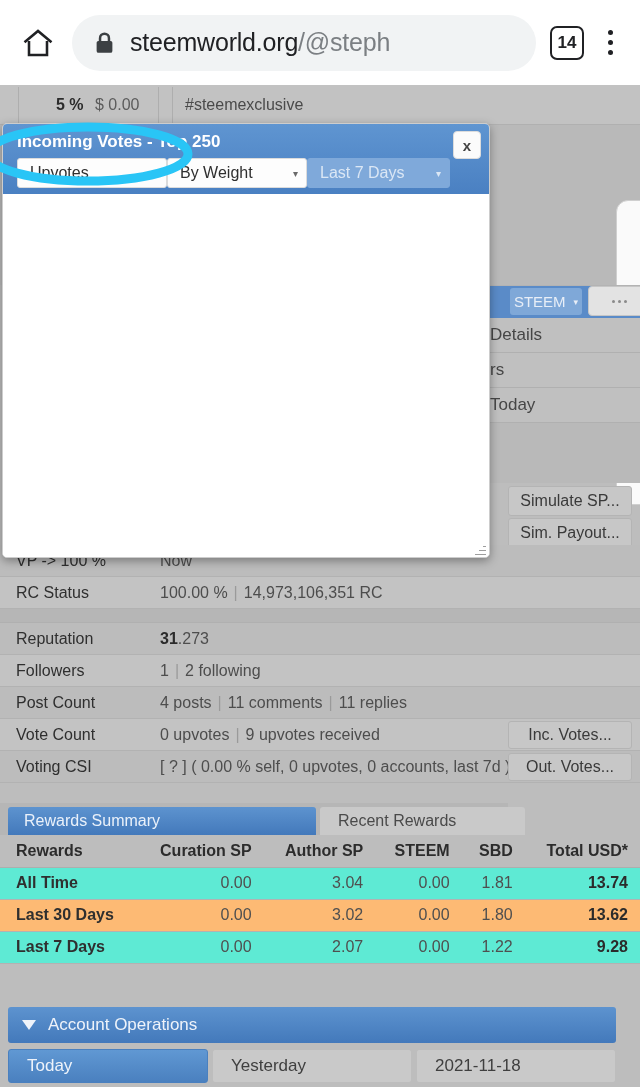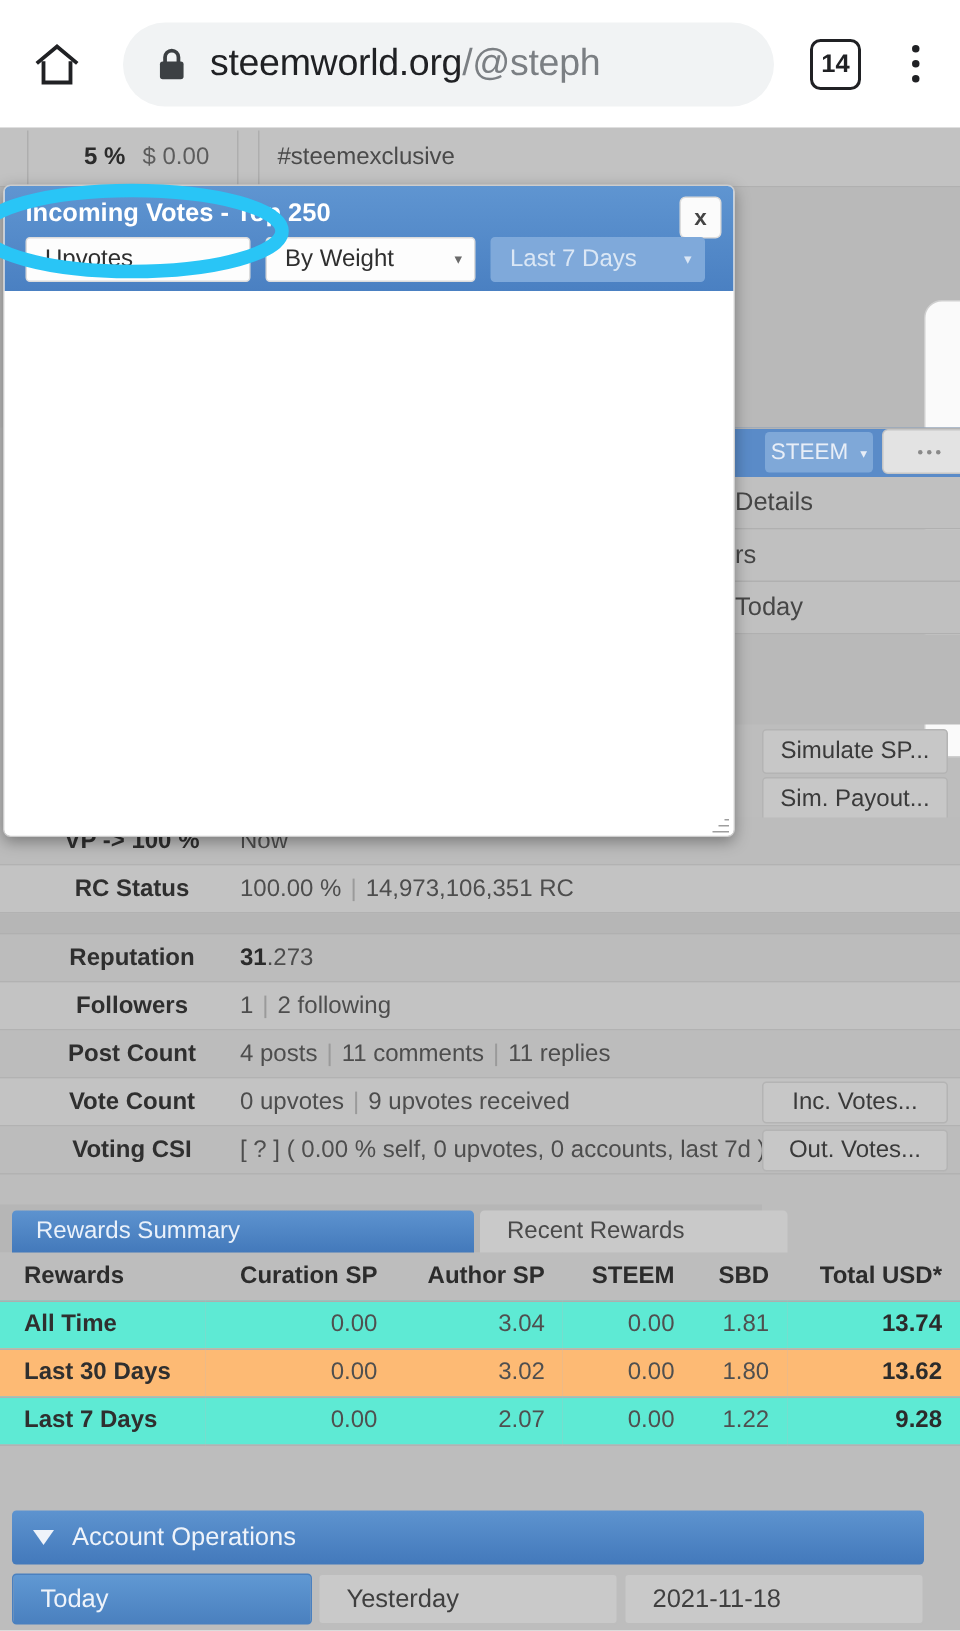--- a/index.html
+++ b/index.html
@@ -8,21 +8,21 @@
     background: #ffffff;
     font-family: "Liberation Sans", sans-serif;
     overflow: hidden;
   }
   #page { position: relative; width: 640px; height: 1087px; overflow: hidden; background:#b9b9b9; }
 
   
   .browser-bar {
     position: absolute; top: 0; left: 0; width: 640px; height: 85px;
     background: #ffffff; display: flex; align-items: center;
-    padding: 0 18px; gap: 24px; z-index: 60;
+    padding: 0 18px; gap: 14px; z-index: 60;
   }
   .home-icon { width: 40px; height: 40px; flex: 0 0 40px; display:flex; align-items:center; justify-content:center; }
   .omnibox {
     flex: 1 1 auto; height: 56px; background: #f1f3f4; border-radius: 28px;
     display: flex; align-items: center; padding: 0 22px; gap: 14px; min-width: 0;
   }
   .lock-icon { flex: 0 0 22px; display:flex; align-items:center; }
   .url-text {
     font-size: 25px; color: #202124; white-space: nowrap; overflow: hidden;
     text-overflow: clip; letter-spacing: -0.2px;
@@ -91,21 +91,21 @@
     display:flex; align-items:center; justify-content:center;
     font-size: 16px; color: #3a3a3a;
   }
 
   
   .stats { position: absolute; left: 0; top: 460px; width: 640px; }
   .srow { display: flex; align-items: center; height: 32px; border-bottom: 1px solid #b2b2b2; position: relative; }
   .srow.alt { background: #c3c3c3; }
   .srow.plain { background: #bcbcbc; }
   .srow.spacer { height: 14px; background: #b6b6b6; border-bottom: 1px solid #b0b0b0; }
-  .slabel { width: 160px; padding-left: 16px; font-size: 16px; font-weight: 700; color: #2f2f2f; text-align: center; }
+  .slabel { width: 160px; padding-left: 16px; font-size: 16px; font-weight: 400; color: #2f2f2f; }
   .sval { font-size: 16px; color: #4d4d4d; }
   .sval b { color: #2b2b2b; font-weight: 700; }
   .sep { color: #9a9a9a; padding: 0 6px; }
   .rowbtn {
     position: absolute; right: 8px; top: 2px; width: 124px; height: 28px;
     background: #c7c7c7; border: 1px solid #b4b4b4; border-radius: 3px;
     display:flex; align-items:center; justify-content:center;
     font-size: 16px; color: #3a3a3a;
   }
 
@@ -154,21 +154,21 @@
     height: 70px; background: linear-gradient(180deg,#5f95d1,#4a80c2);
     position: relative; padding: 6px 10px 0 14px;
   }
   .modal-title { font-size: 17px; color: #ffffff; font-weight: 600; line-height: 24px; }
   .modal-close {
     position: absolute; right: 8px; top: 7px; width: 28px; height: 28px;
     background: #fbfbfb; border: 1px solid #dcdcdc; border-radius: 4px;
     display:flex; align-items:center; justify-content:center;
     font-size: 15px; color: #444; font-weight: 600;
   }
-  .modal-filters { display: flex; gap: 10px; margin-top: 4px; }
+  .modal-filters { display: flex; margin-top: 4px; }
   .selbox {
     height: 30px; background: #fdfdfd; border: 1px solid #dcdcdc; border-radius: 3px;
     display: flex; align-items: center; padding: 0 8px 0 12px;
     font-size: 16px; color: #2f2f2f; position: relative;
   }
   .selbox.w1 { width: 150px; }
   .selbox.w2 { width: 140px; }
   .selbox.w3 { width: 143px; background: #7fa9da; border-color: #7fa9da; color: #dbe7f5; }
   .selbox .lbl { flex: 1 1 auto; white-space: nowrap; overflow: hidden; }
   .selbox .car { font-size: 10px; color: #6a6a6a; }

